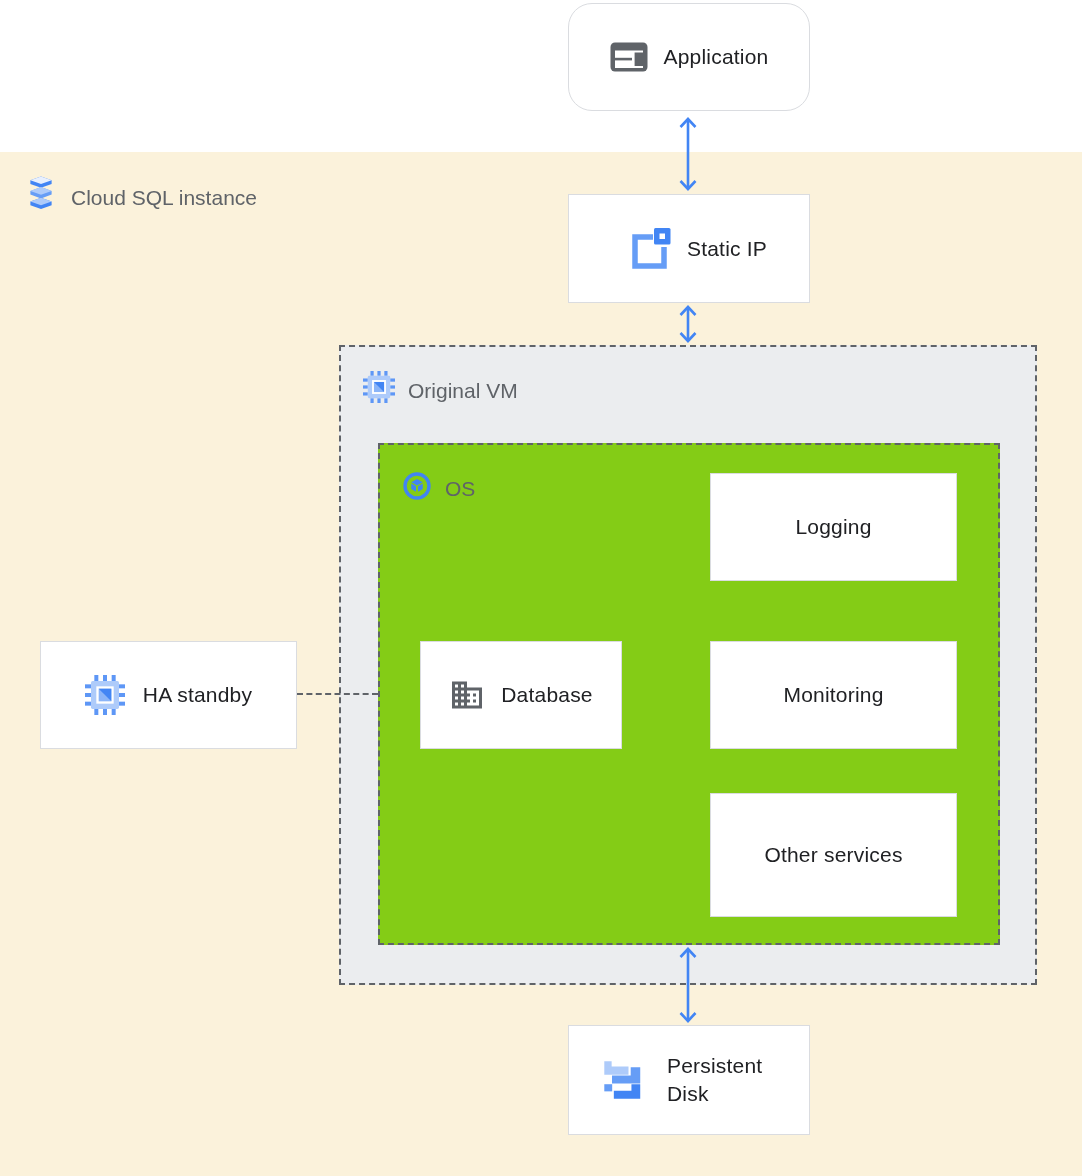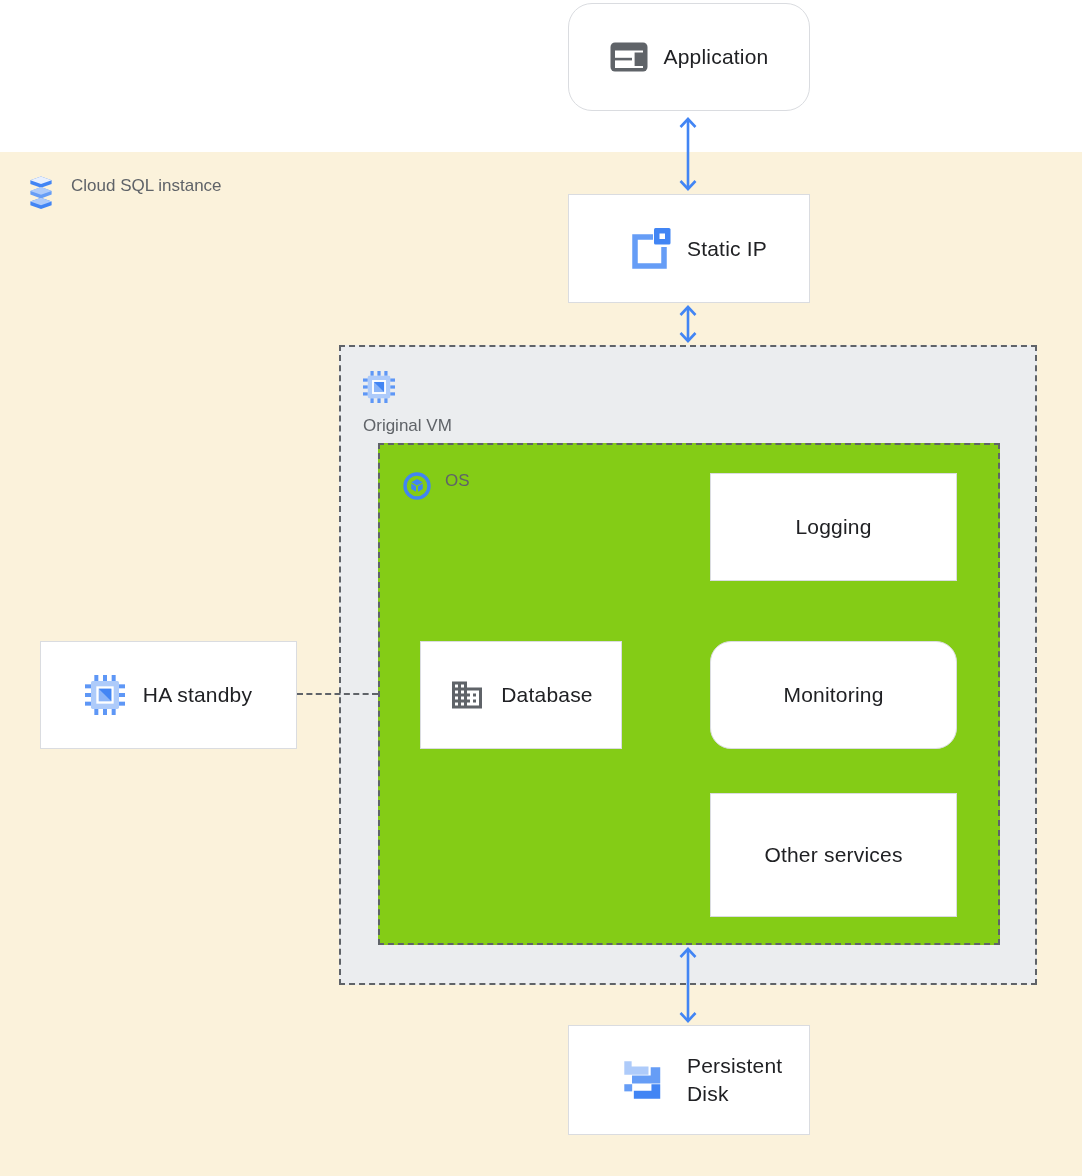--- a/index.html
+++ b/index.html
@@ -6,39 +6,39 @@
   #canvas{
     position:relative;width:1082px;height:1176px;overflow:hidden;background:#ffffff;
     font-family:"Liberation Sans",sans-serif;
   }
   .bg-yellow{position:absolute;left:0;top:152px;width:1082px;height:1024px;background:#FBF2DB;}
   .node{
     position:absolute;background:#ffffff;border:1px solid #DADCE0;box-sizing:border-box;
     display:flex;align-items:center;justify-content:center;gap:16px;
     font-size:21px;color:#202124;letter-spacing:.2px;
   }
-  .area-label{position:absolute;display:flex;align-items:flex-start;gap:13px;color:#5F6368;font-size:17px;}
+  .area-label{position:absolute;display:flex;align-items:flex-end;gap:13px;color:#5F6368;font-size:21px;}
   #vm-box{
     position:absolute;left:339px;top:345px;width:698px;height:640px;box-sizing:border-box;
     background:#EBEDEF;border:2px dashed #5F6368;
   }
   #os-box{
     position:absolute;left:37px;top:96px;width:622px;height:502px;box-sizing:border-box;
     background:#84cc16;border:2px dashed #5F6368;
   }
   #node-application{left:568px;top:3px;width:242px;height:108px;border-radius:24px;}
   #node-static-ip{left:568px;top:194px;width:242px;height:109px;padding-left:16px;}
   #node-ha-standby{left:40px;top:641px;width:257px;height:108px;gap:18px;}
   #node-logging{left:330px;top:28px;width:247px;height:108px;}
   #node-database{left:40px;top:196px;width:202px;height:108px;}
-  #node-monitoring{left:330px;top:196px;width:247px;height:108px;border-radius:21px;}
+  #node-monitoring{left:330px;top:196px;width:247px;height:108px;}
   #node-other-services{left:330px;top:348px;width:247px;height:124px;}
-  #node-persistent-disk{left:568px;top:1025px;width:242px;height:110px;justify-content:flex-start;padding-left:52px;gap:22px;}
+  #node-persistent-disk{left:568px;top:1025px;width:242px;height:110px;justify-content:flex-start;padding-left:32px;gap:22px;}
   #cloud-sql-label{left:24px;top:176px;}
-  #vm-label{left:22px;top:24px;flex-direction:column;}
+  #vm-label{left:22px;top:24px;}
   #os-label{left:22px;top:26px;}
   .two-line{line-height:28px;}
   .arrow{position:absolute;}
   #ha-connector{position:absolute;left:297px;top:693px;width:81px;height:0;border-top:2px dashed #5F6368;}
   .icon{flex:0 0 auto;display:block;}
 </style>
 </head>
 <body>
 
 <div id="canvas">

